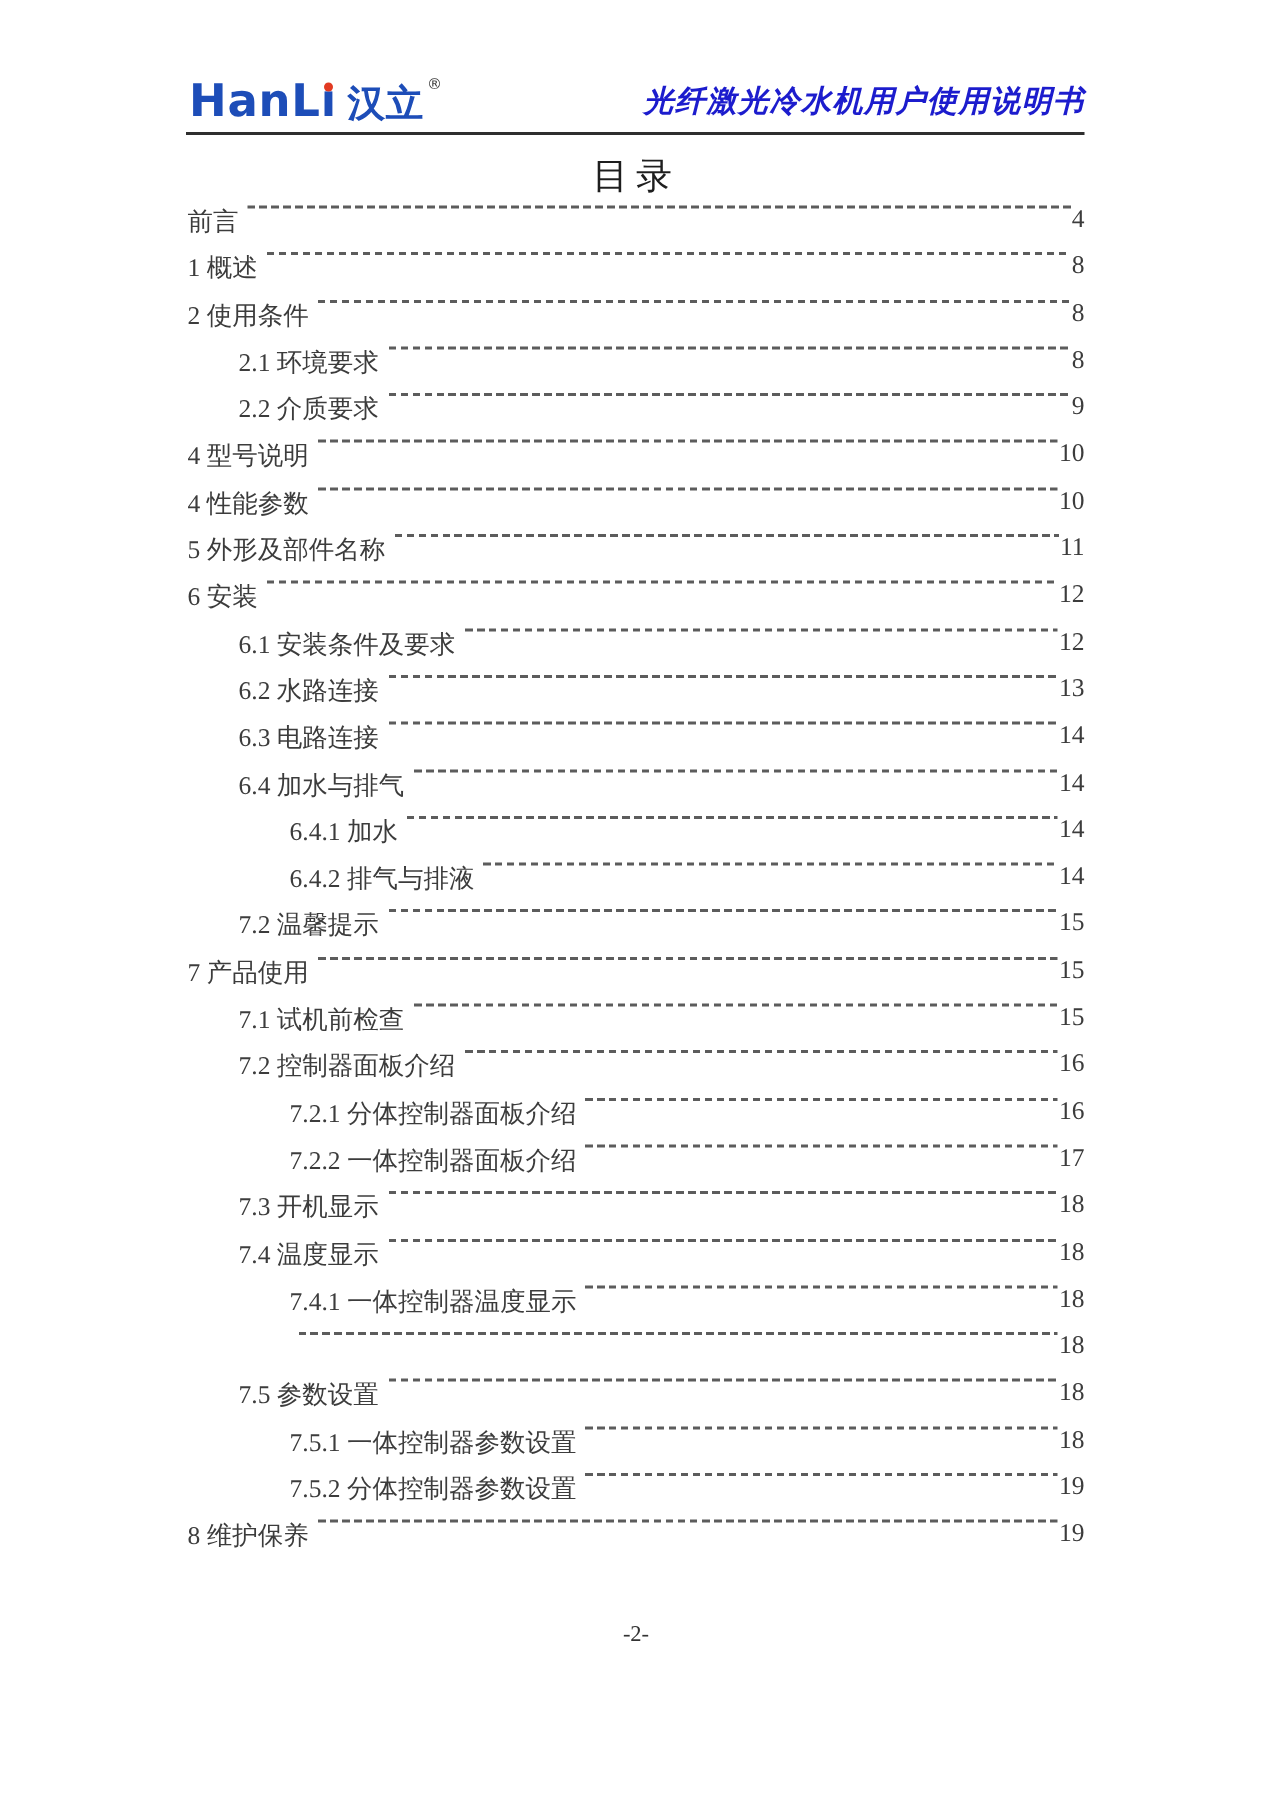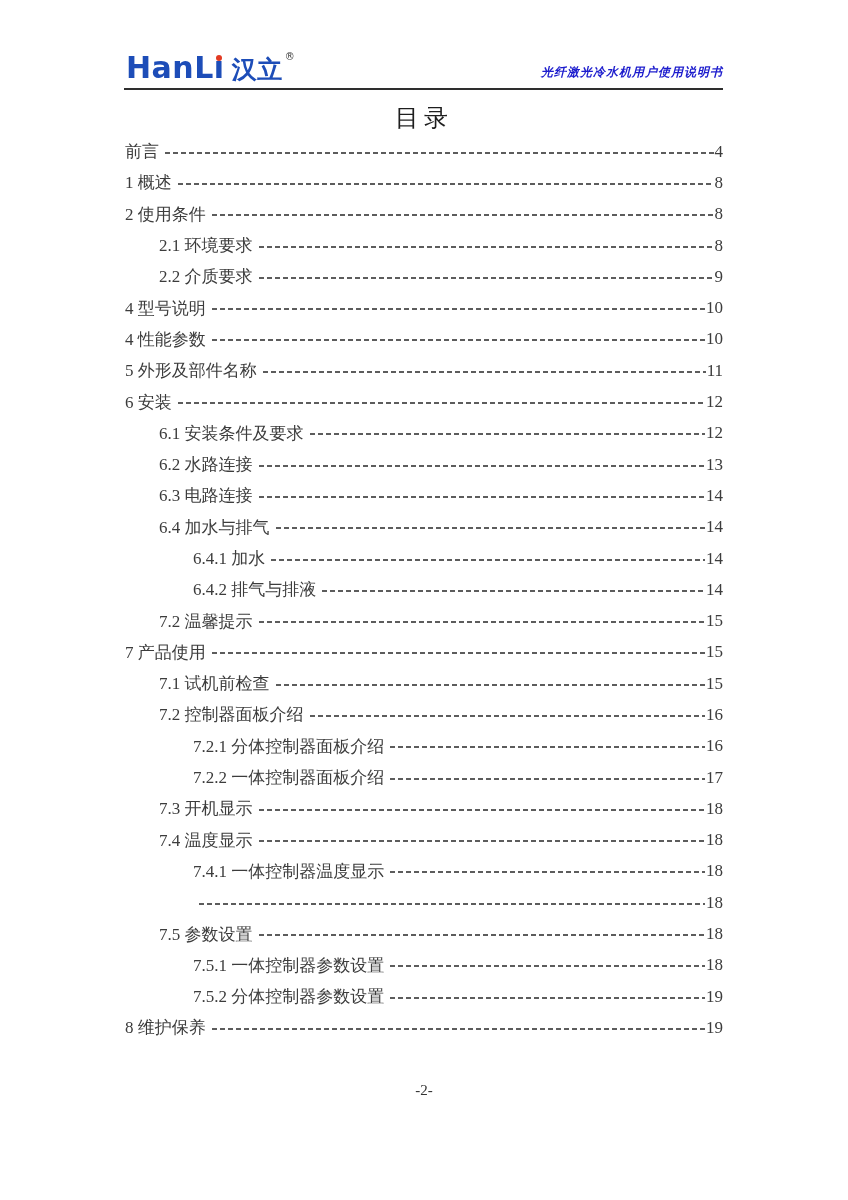--- a/index.html
+++ b/index.html
@@ -27,40 +27,40 @@
   .i-dot {
     position:absolute; left:50%; transform:translateX(-50%); top:2px;
     width:6px; height:6px; border-radius:50%; background:#e23a22;
   }
   .brand-cn { font-size:25px; margin-left:7px; font-weight:bold; }
   .reg-mark { font-size:10px; color:#3a3a3a; vertical-align:18px; margin-left:2px; font-weight:normal; }
   .doc-title {
     position:absolute; right:0; bottom:7px;
     font-family:"Liberation Sans", sans-serif;
     font-style:italic; font-weight:bold;
-    font-size:12px; letter-spacing:1px;
+    font-size:20px; letter-spacing:1px;
     color:#1c1ccd;
     white-space:nowrap;
     text-align:center;
   }
 
   
   .toc-title {
     position:absolute; top:103px; left:0; width:100%;
     text-align:center;
     font-size:24px; font-weight:normal; color:#1e1e1e;
     letter-spacing:5px; line-height:1.3;
   }
 
   
   .toc {
     position:absolute; left:125px; right:125px; top:136px;
   }
   .toc-row {
-    display:flex; align-items:center;
+    display:flex; 
     height:31.3px;
     font-size:17px; color:#3c3c3c;
   }
   .toc-row.level-1 { padding-left:34px; }
   .toc-row.level-2 { padding-left:68px; }
   .toc-label { white-space:pre; }
   .toc-leader {
     flex:1 1 auto; height:2px; margin-left:6px;
     position:relative; top:1px;
     background-image:repeating-linear-gradient(to right, #5c5c5c 0 5px, transparent 5px 8px);

